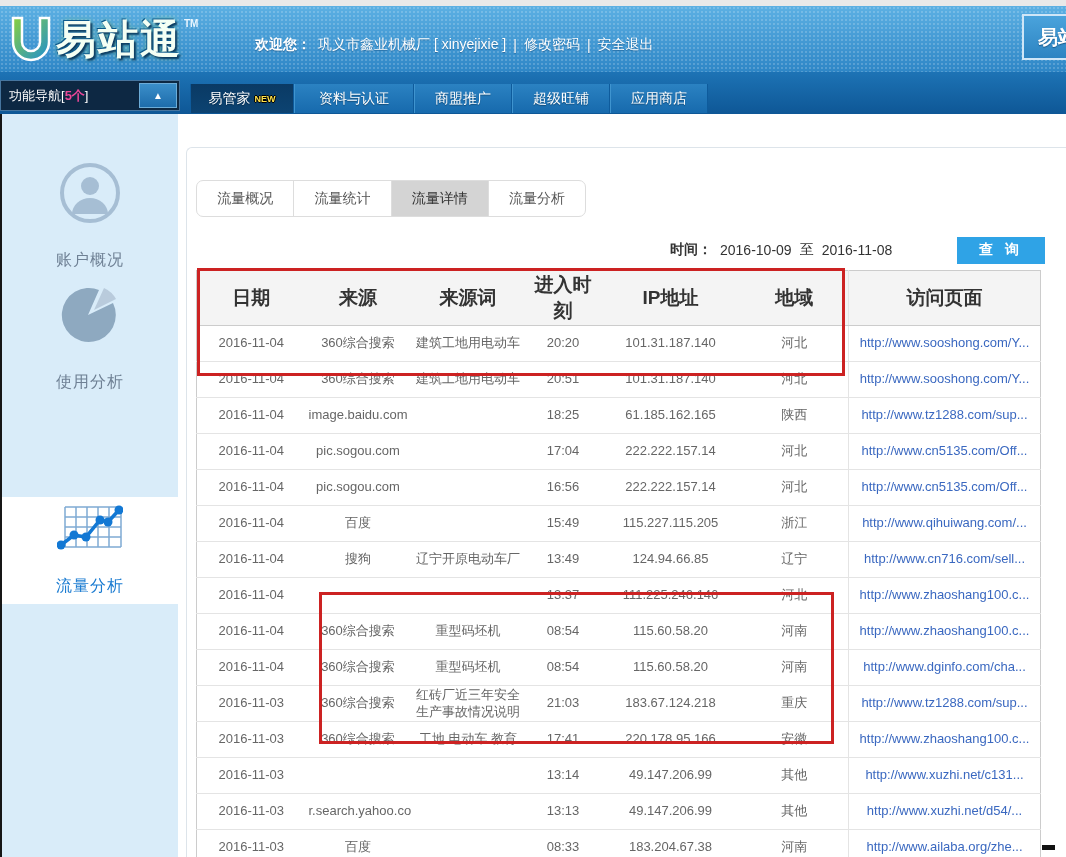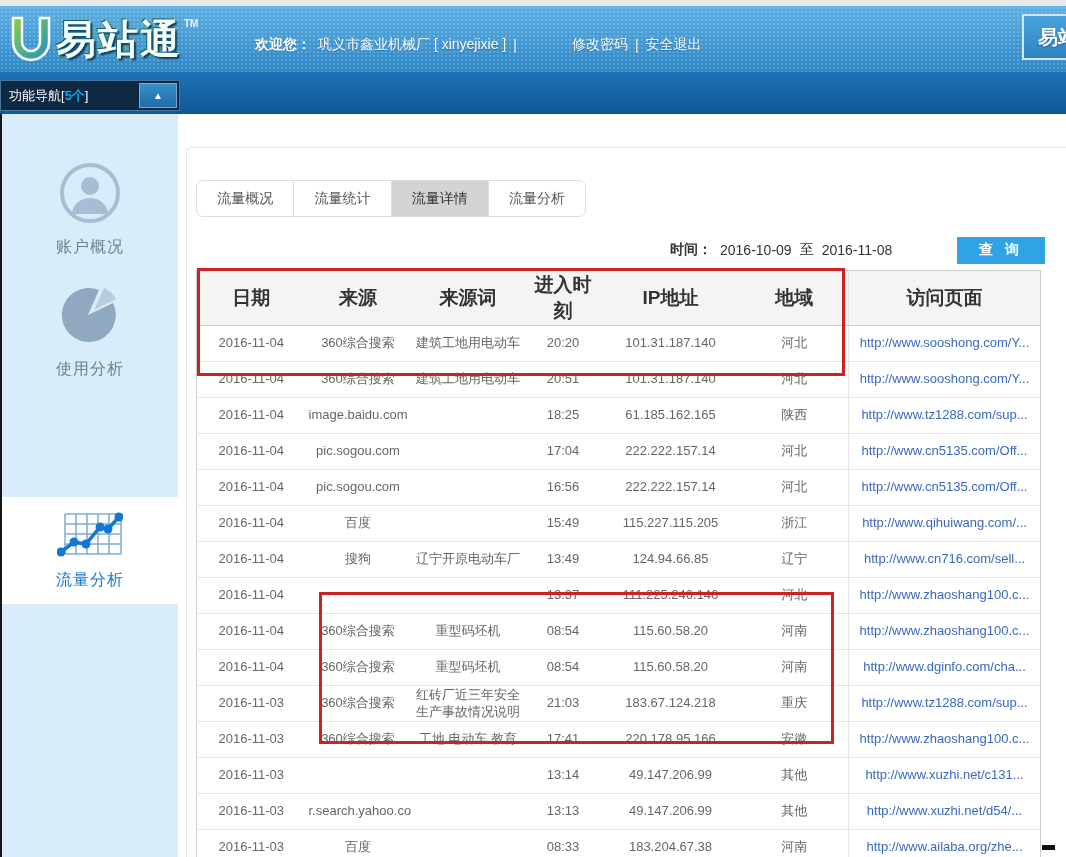--- a/index.html
+++ b/index.html
@@ -27,41 +27,41 @@
     border:2px solid #cfe6f7;background:linear-gradient(#4aa3dc,#2d84c2);
     color:#fff;font-size:20px;font-weight:bold;display:flex;align-items:center;padding-left:14px;
     text-shadow:0 1px 1px rgba(0,40,80,.5);cursor:pointer;}
 
   
   .navbar{left:0;top:72px;width:1066px;height:42px;
     background:linear-gradient(#1d73b5,#0e5796);border-bottom:1px solid #0a4c86;}
   .nav-dropdown{left:0;top:8px;width:180px;height:31px;background:#0d2843;
     border:1px solid #46759f;box-sizing:border-box;display:flex;align-items:center;cursor:pointer;}
   .nav-dropdown .dd-label{flex:1;color:#fff;font-size:13px;padding-left:8px;white-space:nowrap;}
-  .nav-dropdown .dd-count{color:#0ea5e9;font-weight:bold;}
+  .nav-dropdown .dd-count{color:#ec4899;font-weight:bold;}
   .dd-arrow-btn{width:38px;height:25px;margin-right:2px;border:1px solid #6cacd8;box-sizing:border-box;
     background:linear-gradient(#3b8ec9,#1d6cab);display:flex;align-items:center;justify-content:center;
     color:#fff;font-size:10px;cursor:pointer;}
   .nav-tabs{left:190px;top:12px;display:flex;height:29px;}
   .nav-tab{min-width:98px;padding:0 10px;box-sizing:border-box;height:29px;display:flex;gap:4px;
     align-items:center;justify-content:center;color:#fff;font-size:14px;cursor:pointer;
     background:linear-gradient(#2b82c2,#176aad);border-right:1px solid #0e5b9c;border-left:1px solid #3f94cf;
     text-shadow:0 1px 1px rgba(0,0,0,.35);}
   .nav-tab.first{width:104px;background:linear-gradient(#0a3a64,#0c4372);border-left:1px solid #0e5b9c;}
   .new-badge{font-size:9px;font-weight:bold;color:#ffe34d;letter-spacing:0;
     text-shadow:-1px 0 0 #000,1px 0 0 #000,0 -1px 0 #000,0 1px 0 #000;}
 
   
   .left-edge{left:0;top:114px;width:2px;height:743px;background:#161616;}
   .bottom-edge{left:0;top:854px;width:531px;height:3px;background:#161616;}
 
   
   .sidebar{left:2px;top:114px;width:176px;height:743px;background:#d9ecf9;}
   .side-item{position:absolute;left:0;width:176px;display:flex;flex-direction:column;
-    align-items:center;gap:13px;cursor:pointer;}
+    align-items:center;gap:26px;cursor:pointer;}
   .side-item .lbl{font-size:16px;color:#6f8195;letter-spacing:1px;}
   .side-item.active{background:#fff;justify-content:center;}
   .side-item.active .lbl{color:#1a7bd1;}
 
   
   .main-bg{left:178px;top:114px;width:888px;height:743px;background:#fff;}
   .panel-border{left:186px;top:147px;width:879px;height:709px;
     border-top:1px solid #dde4ea;border-left:1px solid #dde4ea;border-radius:6px 0 0 0;}
 
   .content-tabs{left:196px;top:180px;width:390px;height:37px;display:flex;
@@ -114,31 +114,41 @@
         </defs>
         <path d="M7 4 v24 a18 18 0 0 0 36 0 v-24 h-9 v24 a9 9 0 0 1 -18 0 v-24 z" fill="url(#ug)" stroke="#ffffff" stroke-width="2.5"></path>
       </svg>
       <span class="logo-text">易站通</span>
       <span class="logo-tm">TM</span>
     </div>
     <div class="abs welcome">
       <b>欢迎您：</b>
       <span>巩义市鑫业机械厂 [ xinyejixie ]</span>
       <span>|</span>
-      <span style="cursor:pointer;margin-left:48px;">修改密码</span>
+      <span style="cursor:pointer;">修改密码</span>
       <span>|</span>
       <span style="cursor:pointer;">安全退出</span>
     </div>
     <div class="abs corner-btn">易站通</div>
   </div>
 
   <div class="abs navbar">
     <div class="abs nav-dropdown">
       <span class="dd-label"><span>功能导航[</span><span class="dd-count">5个</span><span>]</span></span>
       <span class="dd-arrow-btn">▲</span>
+    </div>
+    <div class="abs nav-tabs">
+      <div class="nav-tab first">
+        <span>易管家</span>
+        <span class="new-badge">NEW</span>
+      </div>
+      <div class="nav-tab" style="width:120px;">资料与认证</div>
+      <div class="nav-tab">商盟推广</div>
+      <div class="nav-tab">超级旺铺</div>
+      <div class="nav-tab">应用商店</div>
     </div>
   </div>
 
   <div class="abs left-edge"></div>
   <div class="abs bottom-edge"></div>
 
   <div class="abs sidebar">
     <div class="side-item" style="top:48px;">
       <svg width="62" height="62" viewBox="0 0 62 62">
         <circle cx="31" cy="31" r="28" fill="none" stroke="#a6bed4" stroke-width="4"></circle>

